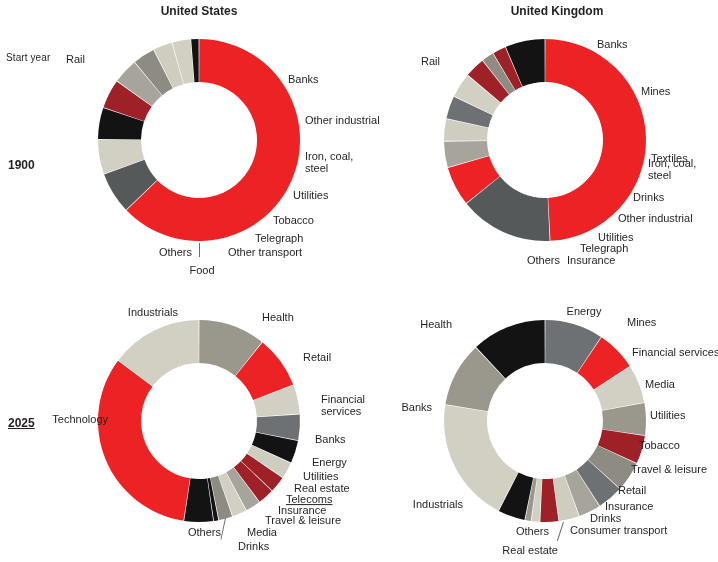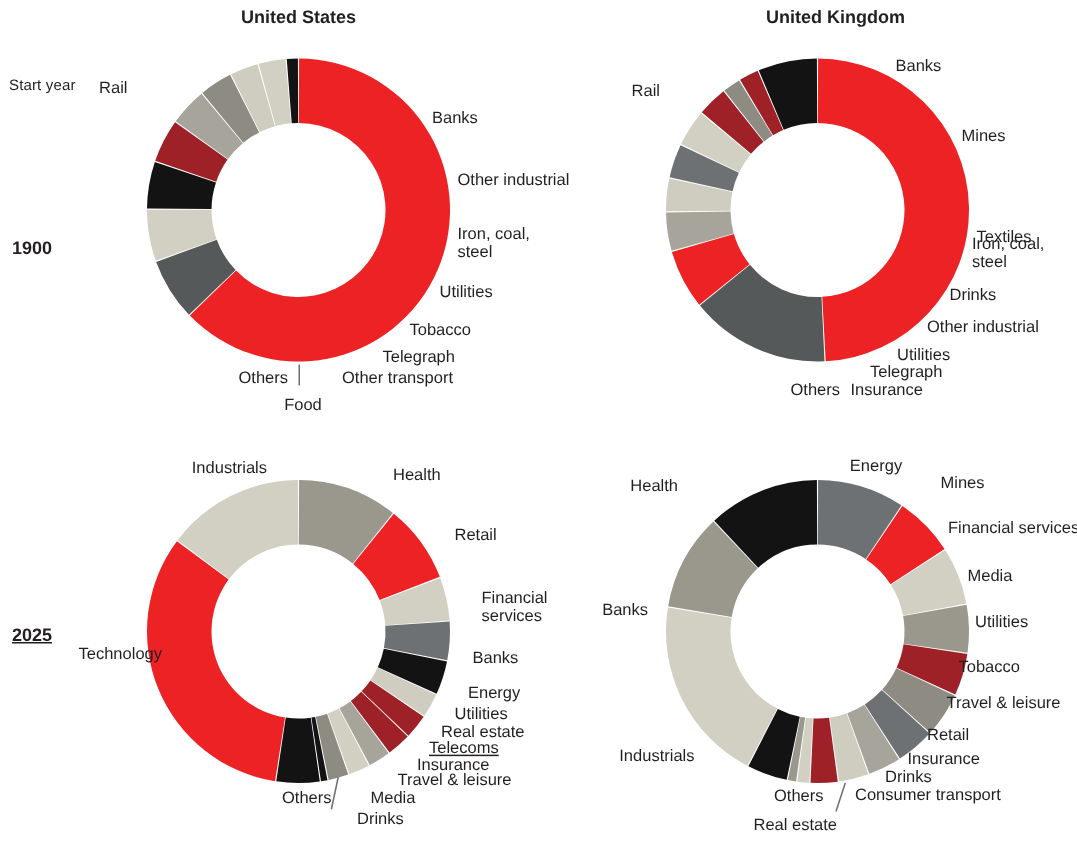--- a/index.html
+++ b/index.html
@@ -267,21 +267,21 @@
       <div class="lbl r" style="left: 315px; top: 440px;">Banks</div>
       <div class="lbl r" style="left: 312px; top: 463px;">Energy</div>
       <div class="lbl r" style="left: 303px; top: 477px;">Utilities</div>
       <div class="lbl r" style="left: 294px; top: 489px;">Real estate</div>
       <div class="lbl r" style="left: 286px; top: 500px; text-decoration: underline;">Telecoms</div>
       <div class="lbl r" style="left: 278px; top: 511px;">Insurance</div>
       <div class="lbl r" style="left: 265px; top: 521px;">Travel &amp; leisure</div>
       <div class="lbl r" style="left: 247px; top: 533px;">Media</div>
       <div class="lbl r" style="left: 238px; top: 547px;">Drinks</div>
       <div class="lbl l" style="left: 221px; top: 533px;">Others</div>
-      <div class="lbl l" style="left: 108px; top: 437px;">Technology</div>
+      <div class="lbl l" style="left: 108px; top: 420px;">Technology</div>
       <div class="lbl c" style="left: 584px; top: 306px;">Energy</div>
       <div class="lbl r" style="left: 627px; top: 323px;">Mines</div>
       <div class="lbl r" style="left: 632px; top: 353px;">Financial services</div>
       <div class="lbl r" style="left: 645px; top: 385px;">Media</div>
       <div class="lbl r" style="left: 650px; top: 416px;">Utilities</div>
       <div class="lbl r" style="left: 639px; top: 446px;">Tobacco</div>
       <div class="lbl r" style="left: 631px; top: 470px;">Travel &amp; leisure</div>
       <div class="lbl r" style="left: 618px; top: 491px;">Retail</div>
       <div class="lbl r" style="left: 605px; top: 507px;">Insurance</div>
       <div class="lbl r" style="left: 590px; top: 519px;">Drinks</div>

